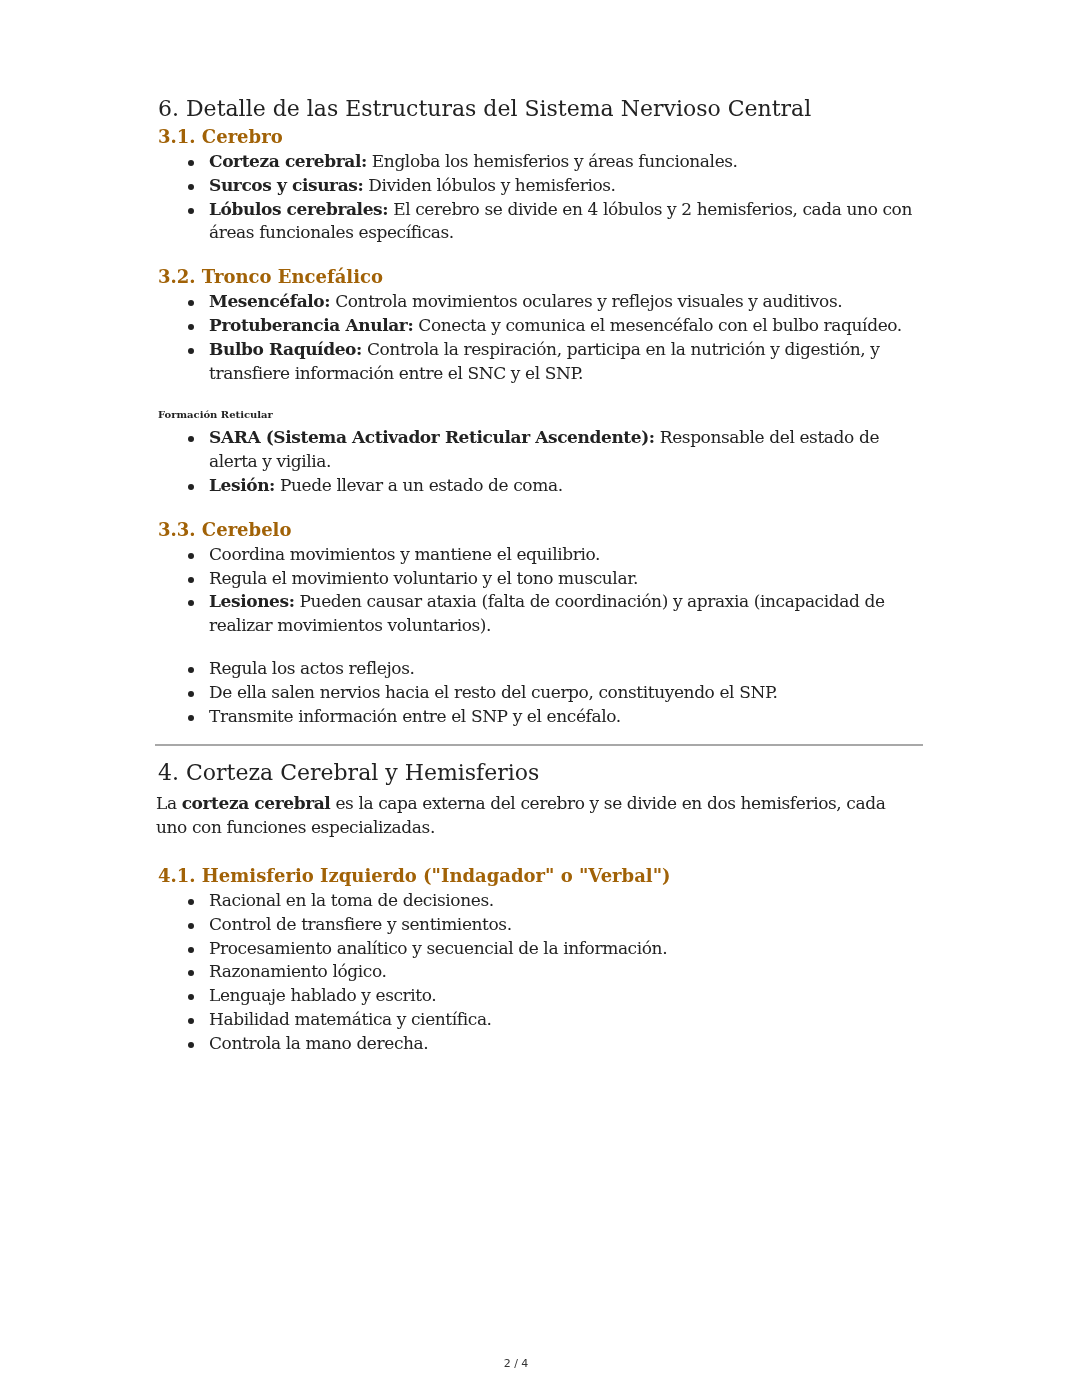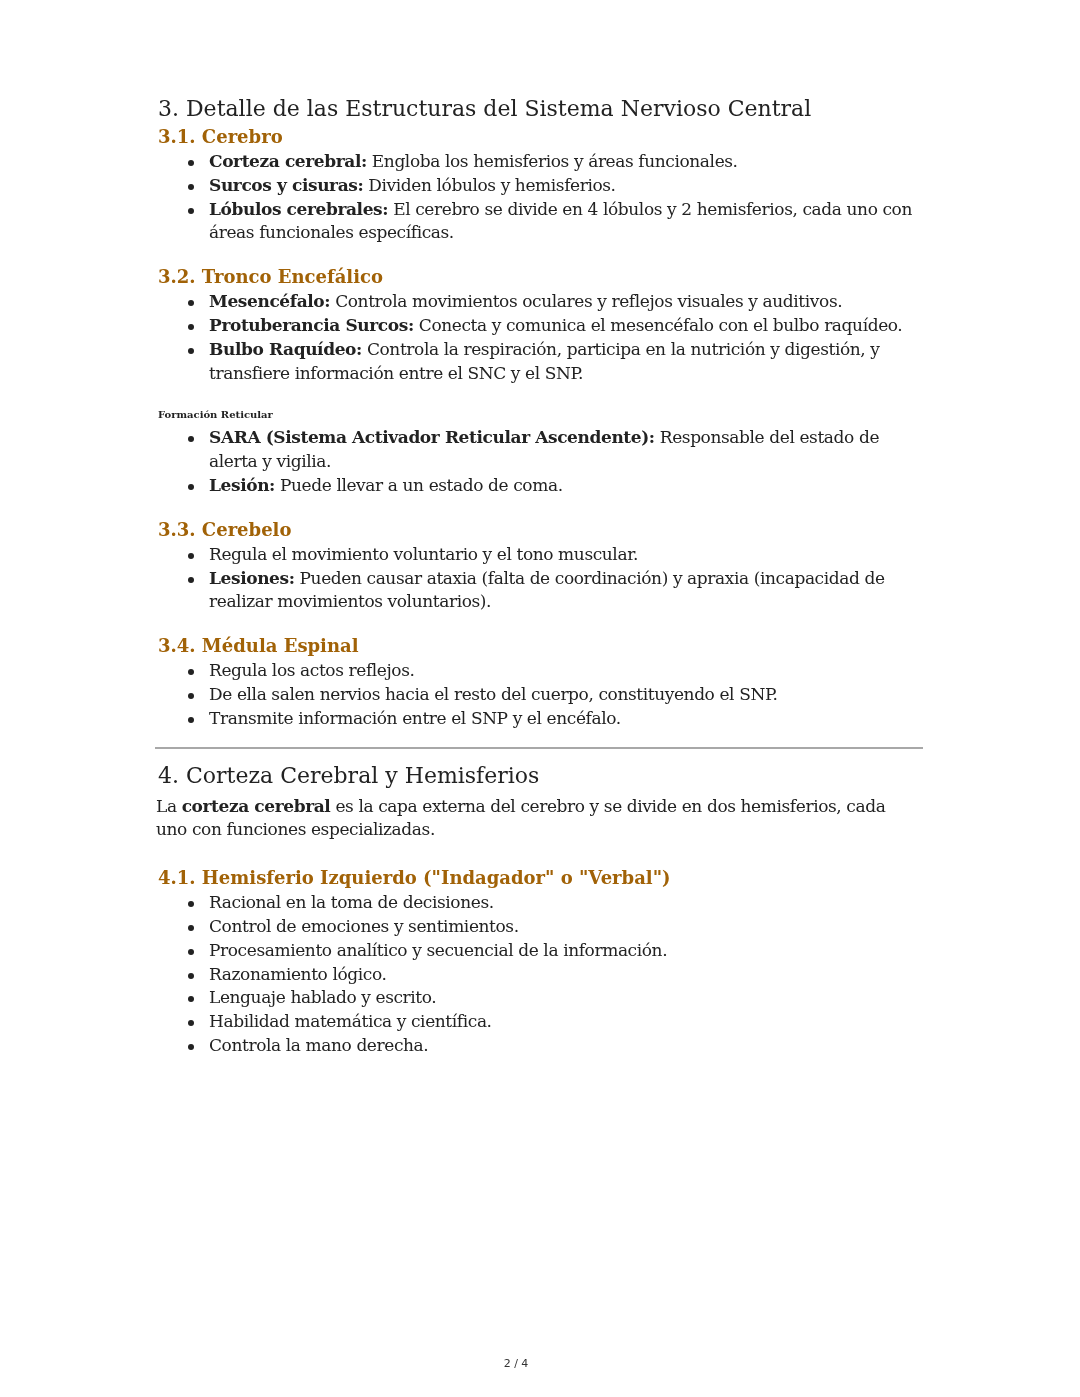--- a/index.html
+++ b/index.html
@@ -17,69 +17,69 @@
   p { font-size: 17px; line-height: 23.8px; margin: 4px; letter-spacing: -0.4px; }
   .gap { height: 19px; }
   hr { border: none; border-top: 2px solid #a8a8a8; margin: 16px 0 12px -3px; width: 768px; }
   .pagenum { position: absolute; top: 1357px; left: 0; width: 1032px; text-align: center;
              font-family: "DejaVu Sans", sans-serif; font-size: 11px; color: #333; }
 </style>
 </head>
 <body>
 
 <div class="page">
-  <h1>3. Detalle de las Estructuras del Sistema Nervioso Central</h1>
+  <h1>6. Detalle de las Estructuras del Sistema Nervioso Central</h1>
 
   <h2>3.1. Cerebro</h2>
   <ul>
     <li><b>Corteza cerebral:</b><span> Engloba los hemisferios y áreas funcionales.</span></li>
     <li><b>Surcos y cisuras:</b><span> Dividen lóbulos y hemisferios.</span></li>
     <li><b>Lóbulos cerebrales:</b><span> El cerebro se divide en 4 lóbulos y 2 hemisferios, cada uno con áreas funcionales específicas.</span></li>
   </ul>
   <div class="gap"></div>
 
   <h2>3.2. Tronco Encefálico</h2>
   <ul>
     <li><b>Mesencéfalo:</b><span> Controla movimientos oculares y reflejos visuales y auditivos.</span></li>
-    <li><b>Protuberancia Surcos:</b><span> Conecta y comunica el mesencéfalo con el bulbo raquídeo.</span></li>
+    <li><b>Protuberancia Anular:</b><span> Conecta y comunica el mesencéfalo con el bulbo raquídeo.</span></li>
     <li><b>Bulbo Raquídeo:</b><span> Controla la respiración, participa en la nutrición y digestión, y transfiere información entre el SNC y el SNP.</span></li>
   </ul>
   <div class="gap"></div>
 
   <h3>Formación Reticular</h3>
   <ul>
     <li><b>SARA (Sistema Activador Reticular Ascendente):</b><span> Responsable del estado de alerta y vigilia.</span></li>
     <li><b>Lesión:</b><span> Puede llevar a un estado de coma.</span></li>
   </ul>
   <div class="gap"></div>
 
   <h2>3.3. Cerebelo</h2>
   <ul>
+    <li><b></b><span>Coordina movimientos y mantiene el equilibrio.</span></li>
     <li><b></b><span>Regula el movimiento voluntario y el tono muscular.</span></li>
     <li><b>Lesiones:</b><span> Pueden causar ataxia (falta de coordinación) y apraxia (incapacidad de realizar movimientos voluntarios).</span></li>
   </ul>
   <div class="gap"></div>
 
-  <h2>3.4. Médula Espinal</h2>
   <ul>
     <li><b></b><span>Regula los actos reflejos.</span></li>
     <li><b></b><span>De ella salen nervios hacia el resto del cuerpo, constituyendo el SNP.</span></li>
     <li><b></b><span>Transmite información entre el SNP y el encéfalo.</span></li>
   </ul>
 
   <hr>
 
   <h1>4. Corteza Cerebral y Hemisferios</h1>
   <p style="margin-left:-2px;"><span>La </span><b>corteza cerebral</b><span> es la capa externa del cerebro y se divide en dos hemisferios, cada uno con funciones especializadas.</span></p>
   <div class="gap"></div>
 
   <h2>4.1. Hemisferio Izquierdo ("Indagador" o "Verbal")</h2>
   <ul>
     <li>Racional en la toma de decisiones.</li>
-    <li>Control de emociones y sentimientos.</li>
+    <li>Control de transfiere y sentimientos.</li>
     <li>Procesamiento analítico y secuencial de la información.</li>
     <li>Razonamiento lógico.</li>
     <li>Lenguaje hablado y escrito.</li>
     <li>Habilidad matemática y científica.</li>
     <li>Controla la mano derecha.</li>
   </ul>
 </div>
 
 <div class="pagenum">2 / 4</div>
 

